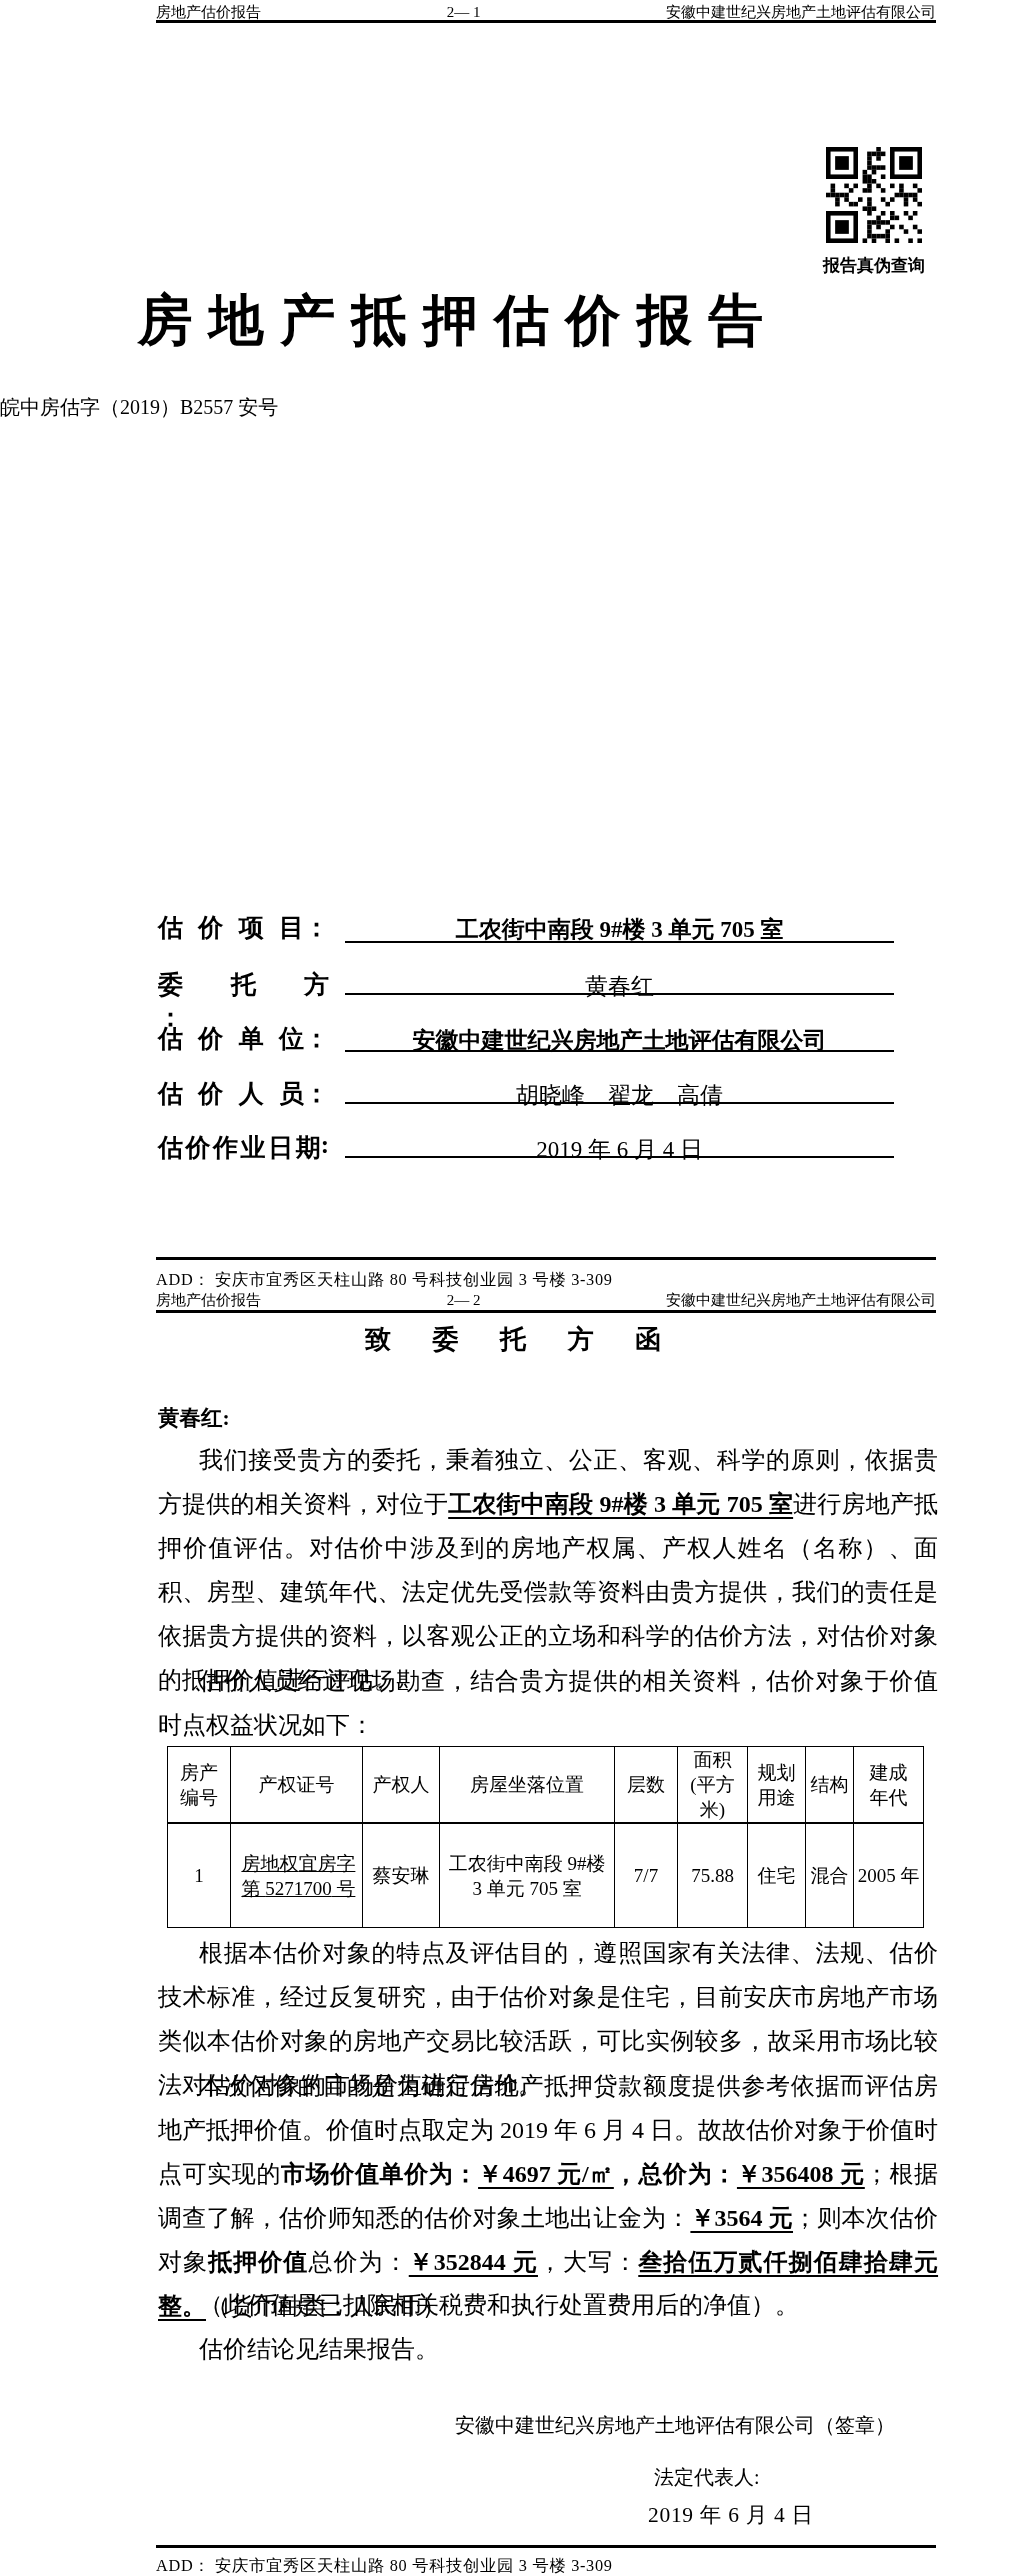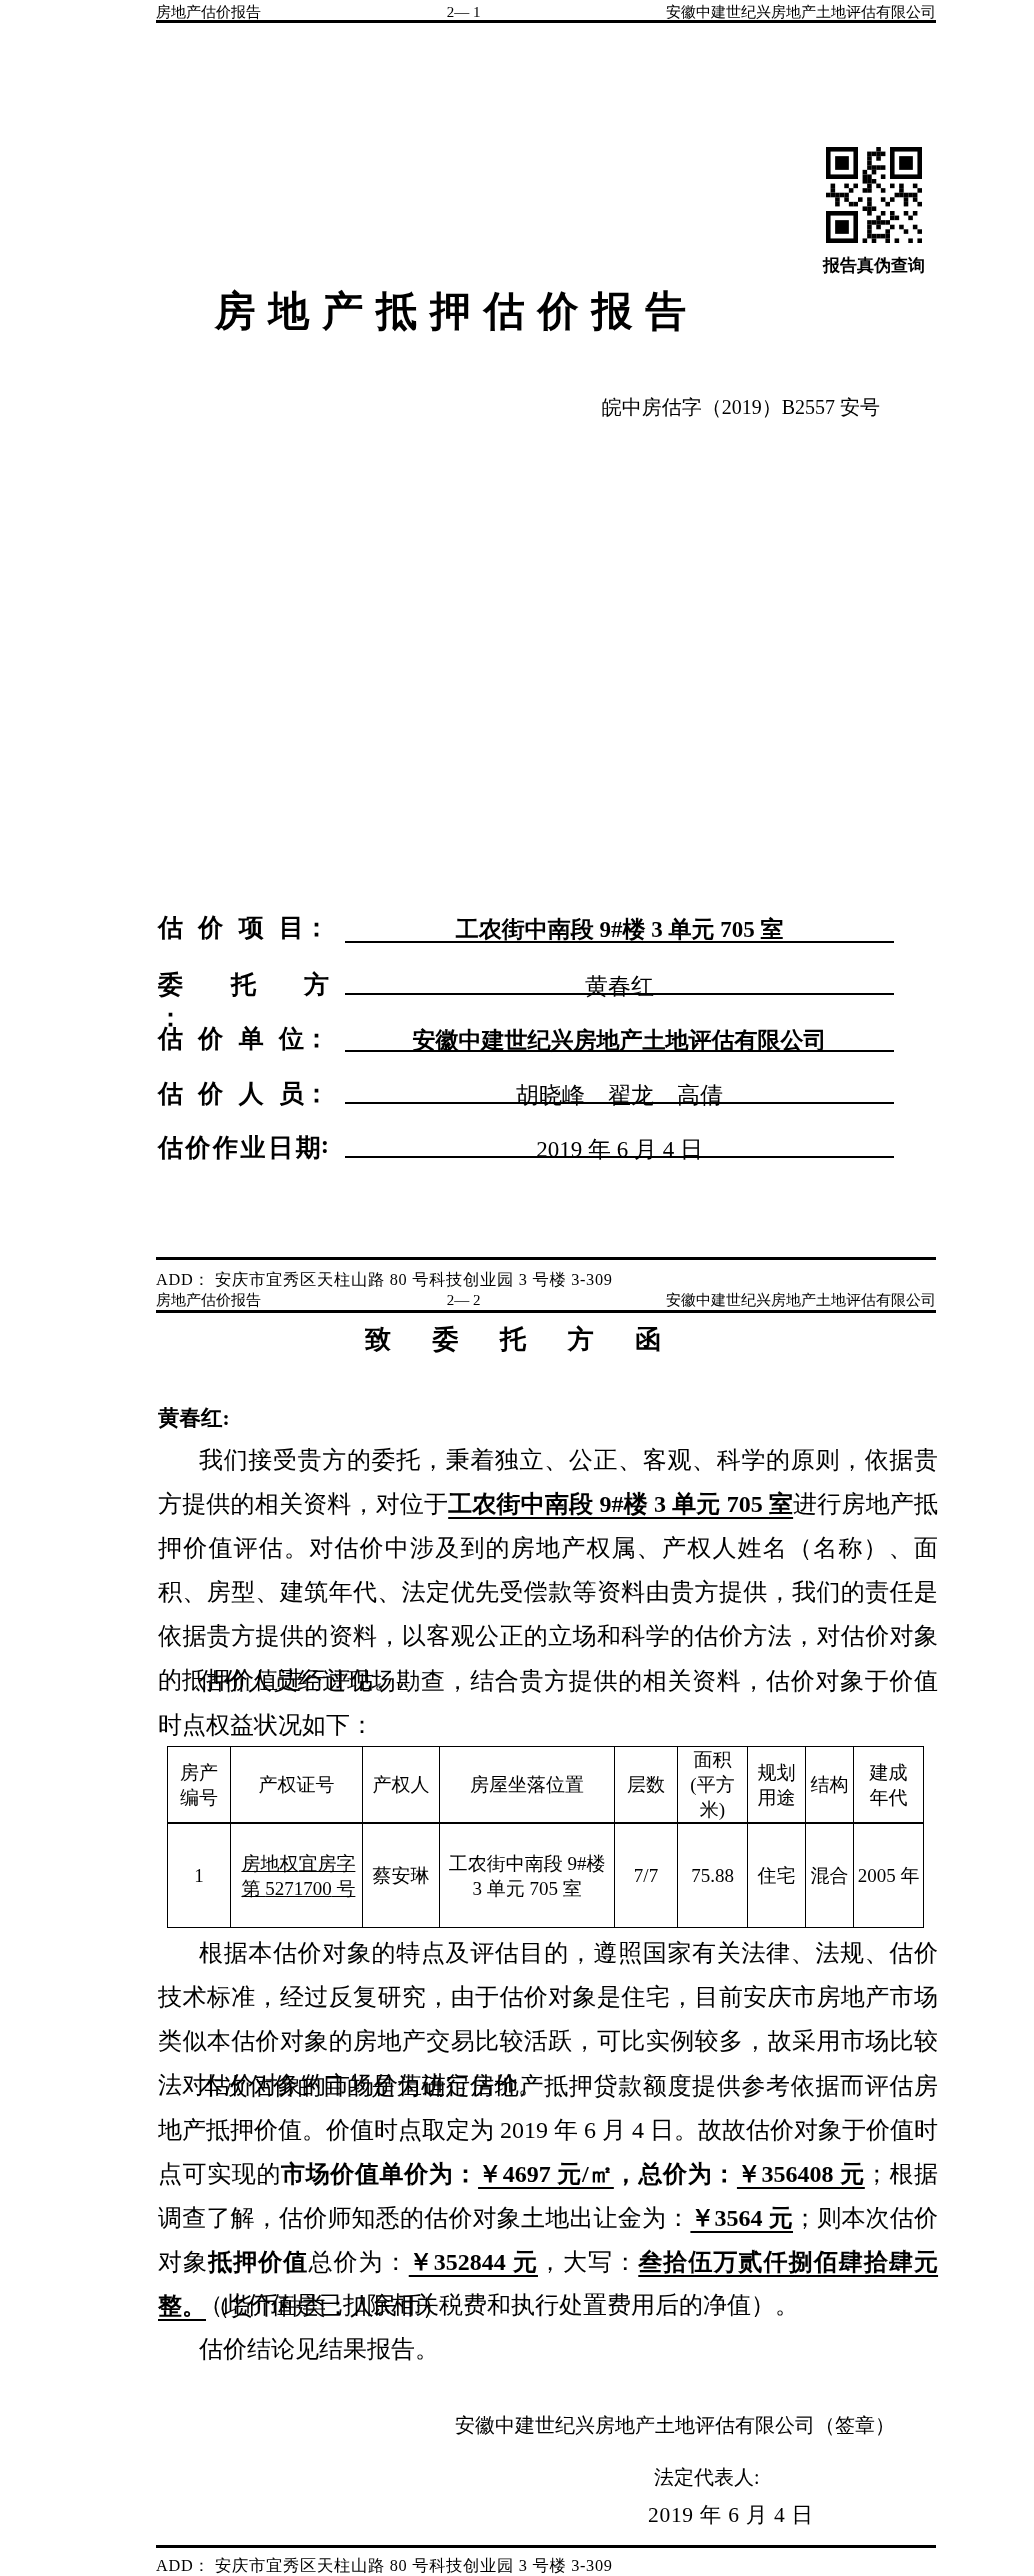--- a/index.html
+++ b/index.html
@@ -12,22 +12,22 @@
   
   .runhead{left:156px; right:98px; display:flex; justify-content:space-between;
            font-size:15px; line-height:17px;}
   .rule{left:156px; right:98px; height:2.6px; background:#000;}
   .addr{left:156px; font-size:16.3px; line-height:19.6px; letter-spacing:0.7px;}
   
   .qrbox{left:826px; top:147px; width:96px; height:96px;}
   .qrcap{left:818px; top:254px; width:112px; text-align:center;
          font-weight:bold; font-size:17px;}
   .doctitle{left:0; top:284px; width:902px; text-align:center;
-            font-size:41px; font-weight:bold; letter-spacing:1.3px; white-space:nowrap;}
-  .docno{left:0; top:394px; width:880px; text-align:right; font-size:20px;}
+            font-size:55px; font-weight:bold; letter-spacing:1.3px; white-space:nowrap;}
+  .docno{left:0; top:394px; width:880px; text-align:left; font-size:20px;}
   .frow-label{left:158px; width:171px; font-size:25px; font-weight:bold;
               display:flex;}
   .frow-label .jt{flex:1 1 auto; text-align:justify; text-align-last:justify;}
   .frow-label .cl{flex:0 0 auto;}
   .frow-line{left:345px; width:549px; height:2px; background:#000;}
   .frow-value{left:345px; width:549px; text-align:center; font-size:23px; white-space:nowrap;}
   .bold{font-weight:bold;}
   
   .letter-title{left:0; top:1322px; width:1034px; text-align:center;
                 font-size:26px; font-weight:bold; letter-spacing:7.8px;}

